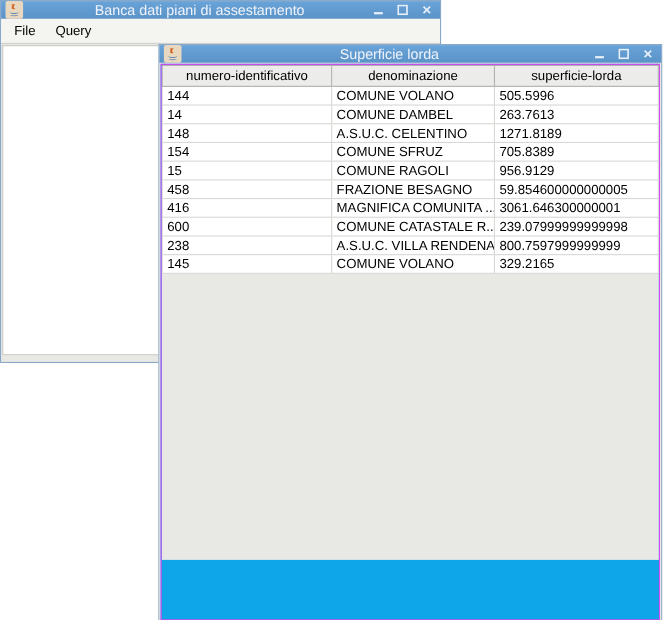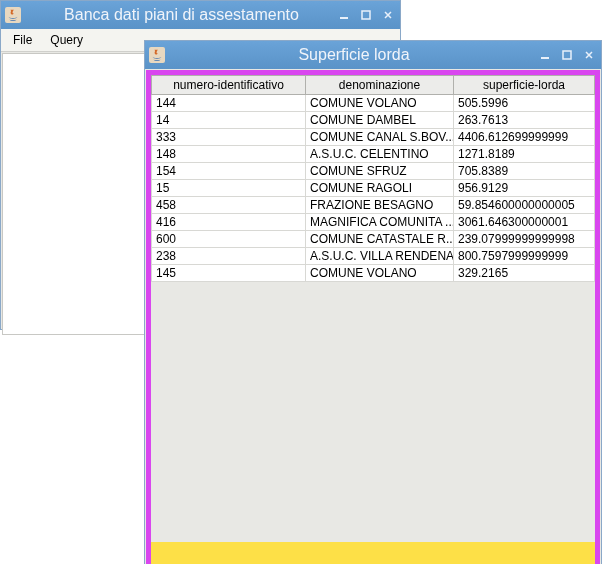--- a/index.html
+++ b/index.html
@@ -15,24 +15,24 @@
     .window {
       position: absolute;
       border: 1px solid #8aa8c8;
       background: #e8e8e4;
       box-shadow: 0 0 0 0;
     }
     .titlebar {
       display: flex;
       align-items: center;
       background: linear-gradient(to bottom, #6aa3d8, #5a93c8);
-      height: 28px;
+      height: 16px;
       padding: 0 4px;
       color: #fff;
-      font-size: 16px;
+      font-size: 13px;
       position: relative;
     }
     .titlebar-icon {
       width: 16px;
       height: 16px;
       margin-right: 6px;
       display: inline-flex;
       align-items: center;
       justify-content: center;
       background: #e8d8c0;
@@ -98,22 +98,22 @@
       width: 458px;
       height: 534px;
       margin-top: 12px;
     }
     #win-data .window-body {
       height: calc(100% - 24px);
       padding: 1px;
       background: #e8e8e4;
     }
     .table-wrap {
-      border: 5px solid #d946ef;
-      background: #fde047;
+      border: 1px solid #d946ef;
+      background: #0ea5e9;
       height: 100%;
       overflow: hidden;
     }
     table {
       width: 100%;
       border-collapse: collapse;
       background: #fff;
       table-layout: fixed;
     }
     thead th {
@@ -228,25 +228,20 @@
               <td>144</td>
               <td>COMUNE VOLANO</td>
               <td>505.5996</td>
             </tr>
             <tr>
               <td>14</td>
               <td>COMUNE DAMBEL</td>
               <td>263.7613</td>
             </tr>
             <tr>
-              <td>333</td>
-              <td>COMUNE CANAL S.BOV...</td>
-              <td>4406.612699999999</td>
-            </tr>
-            <tr>
               <td>148</td>
               <td>A.S.U.C. CELENTINO</td>
               <td>1271.8189</td>
             </tr>
             <tr>
               <td>154</td>
               <td>COMUNE SFRUZ</td>
               <td>705.8389</td>
             </tr>
             <tr>

